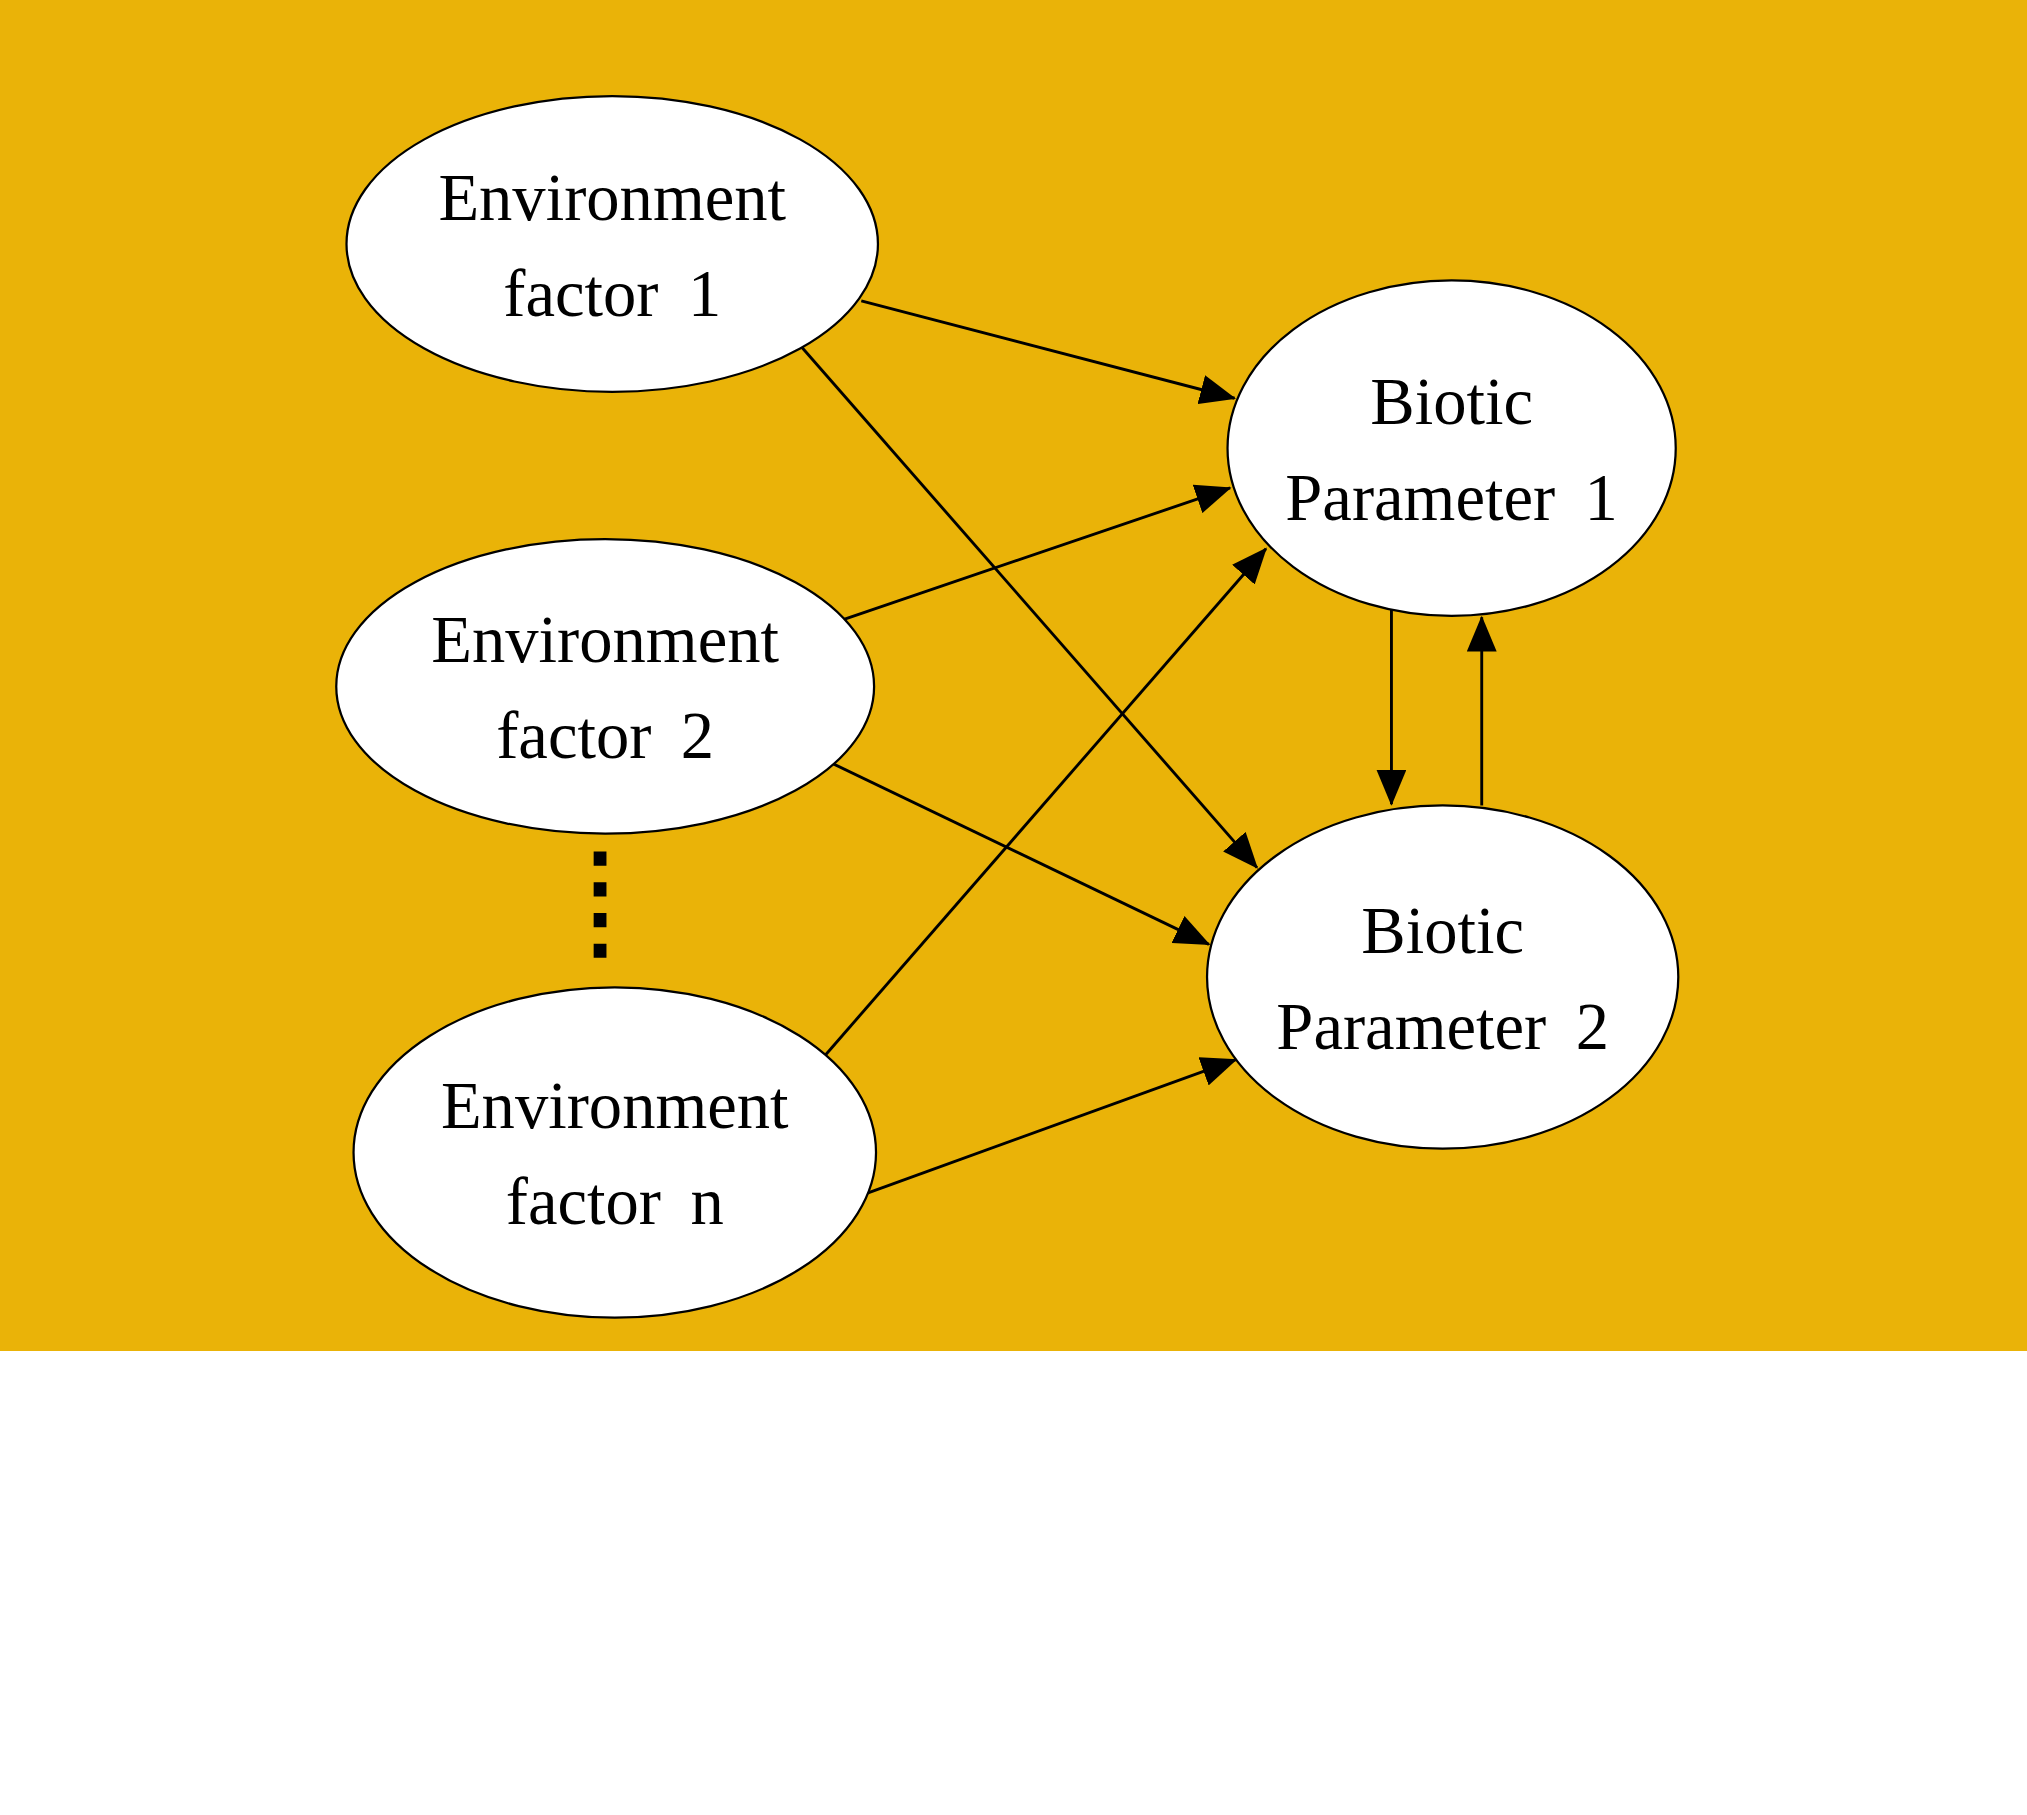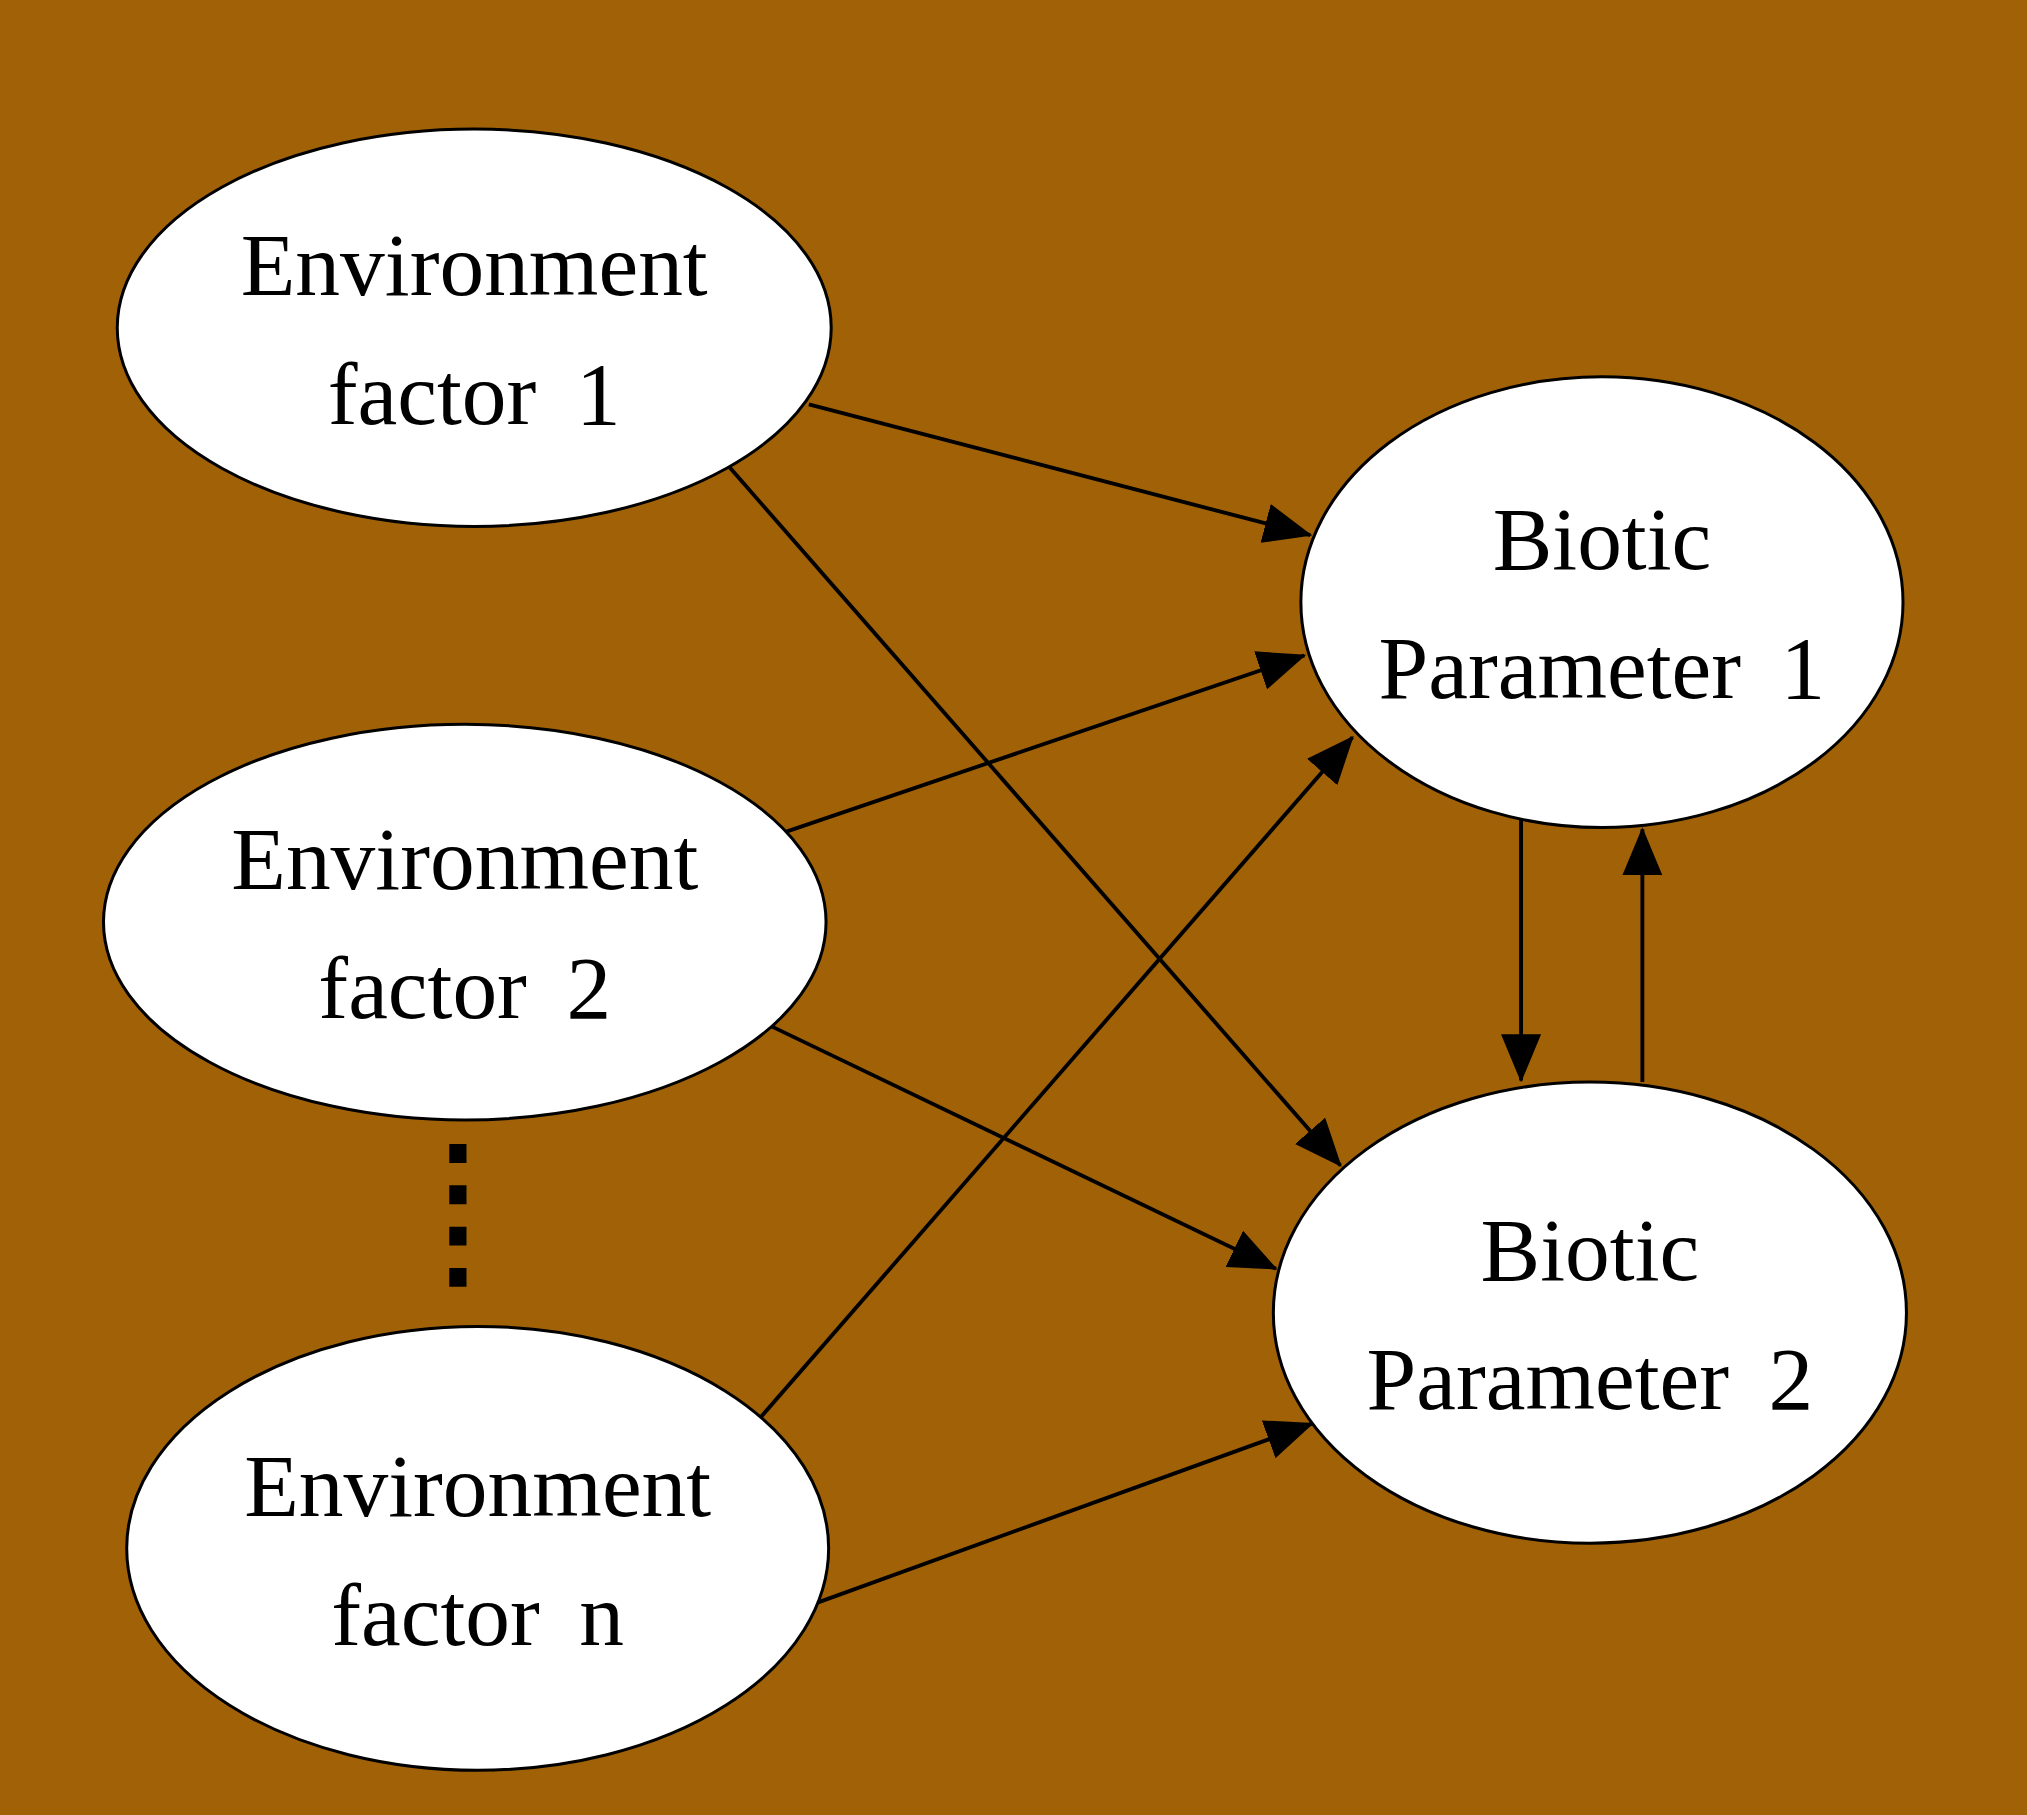--- a/index.html
+++ b/index.html
@@ -3,22 +3,22 @@
 <meta charset="utf-8">
 <style>
   html, body {
     margin: 0;
     padding: 0;
     background: #ffffff;
   }
   .stage {
     position: relative;
     width: 2028px;
-    height: 1815px;
-    background: #a16207;
+    height: 1351px;
+    background: #eab308;
     overflow: hidden;
   }
   .stage svg {
     display: block;
     width: 100%;
     height: 100%;
   }
   .node-ellipse {
     fill: #ffffff;
     stroke: #000000;

